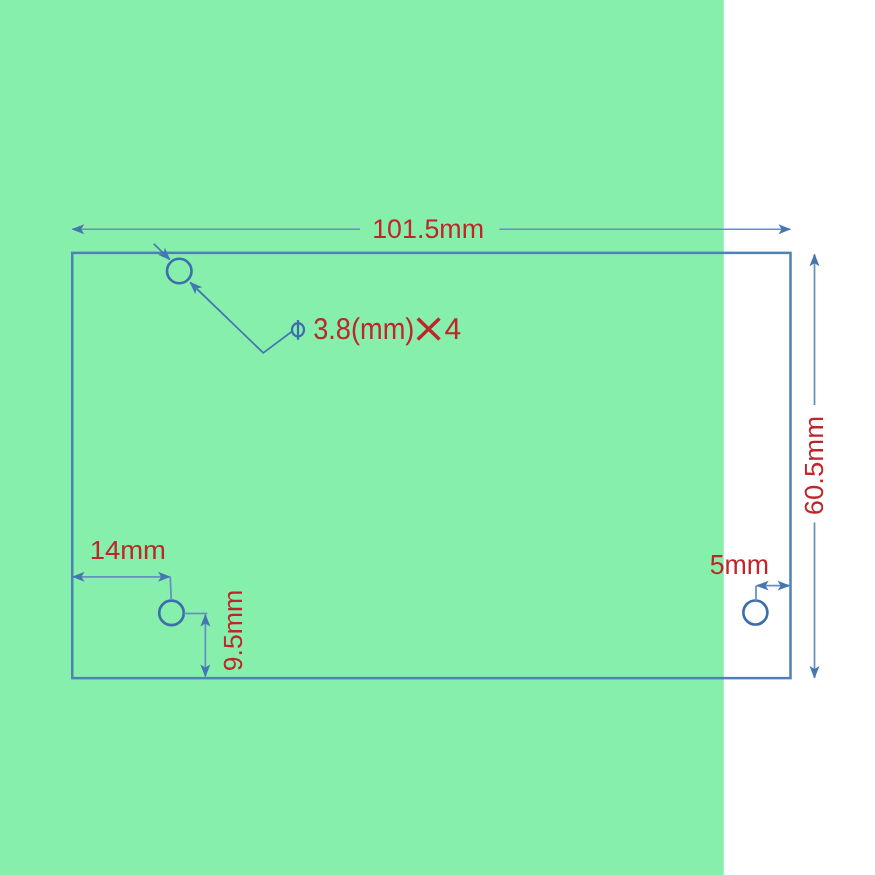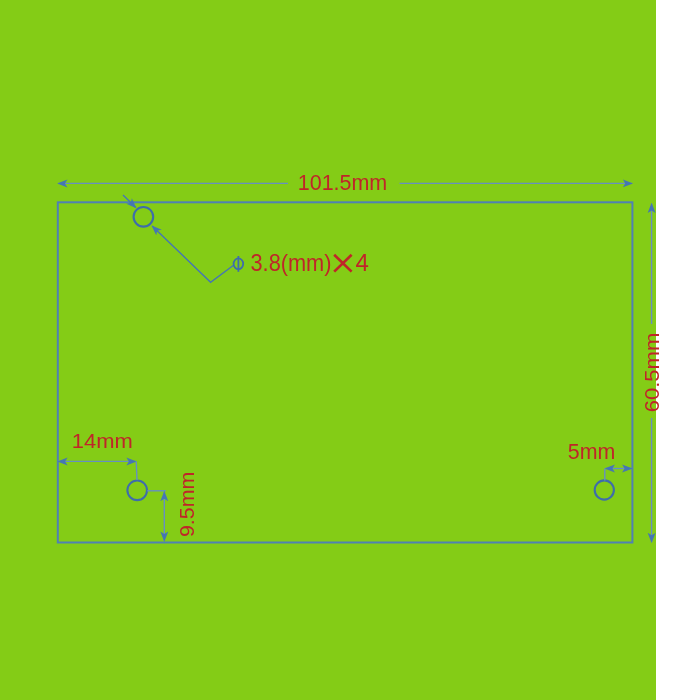--- a/index.html
+++ b/index.html
@@ -1,16 +1,16 @@
 <!DOCTYPE html>
 <html><head>
 <meta charset="utf-8">
 <style>
   html,body{margin:0;padding:0;background:#ffffff;}
-  .wrap{width:656px;height:700px;position:relative;background:#84cc16;}
+  .wrap{width:579px;height:700px;position:relative;background:#86efac;}
   text{font-family:"Liberation Sans",sans-serif;fill:#c02529;}
 </style>
 </head>
 <body>
 <div class="wrap">
 <svg width="700" height="700" viewBox="0 0 700 700" xmlns="http://www.w3.org/2000/svg">
   <defs>
     <marker id="ah" viewBox="0 0 10 8" refX="9.2" refY="4" markerWidth="10.5" markerHeight="8.4" markerUnits="userSpaceOnUse" orient="auto-start-reverse">
       <path d="M0.2,0.2 L10,4 L0.2,7.8 L2.6,4 Z" fill="#4576b4"></path>
     </marker>

